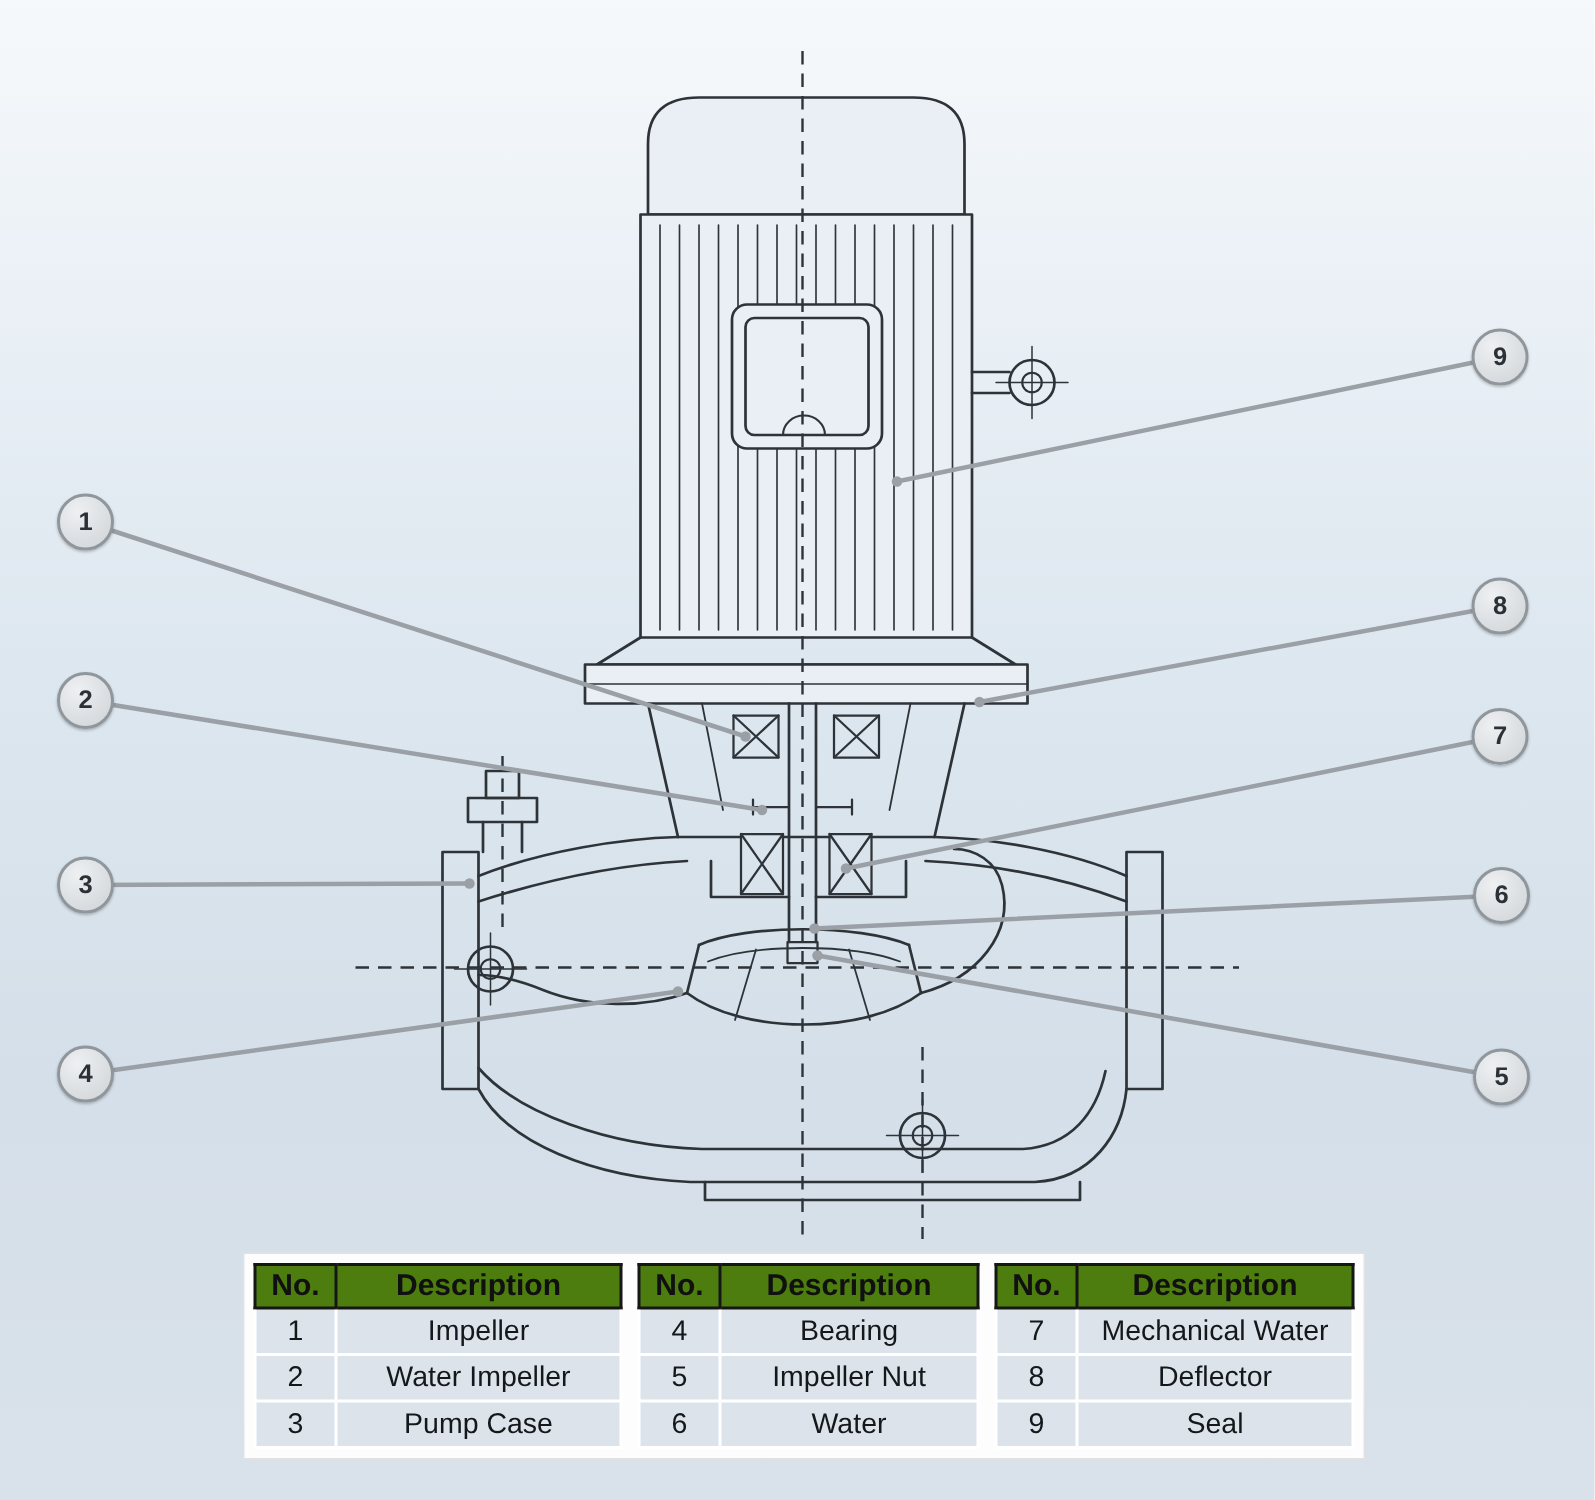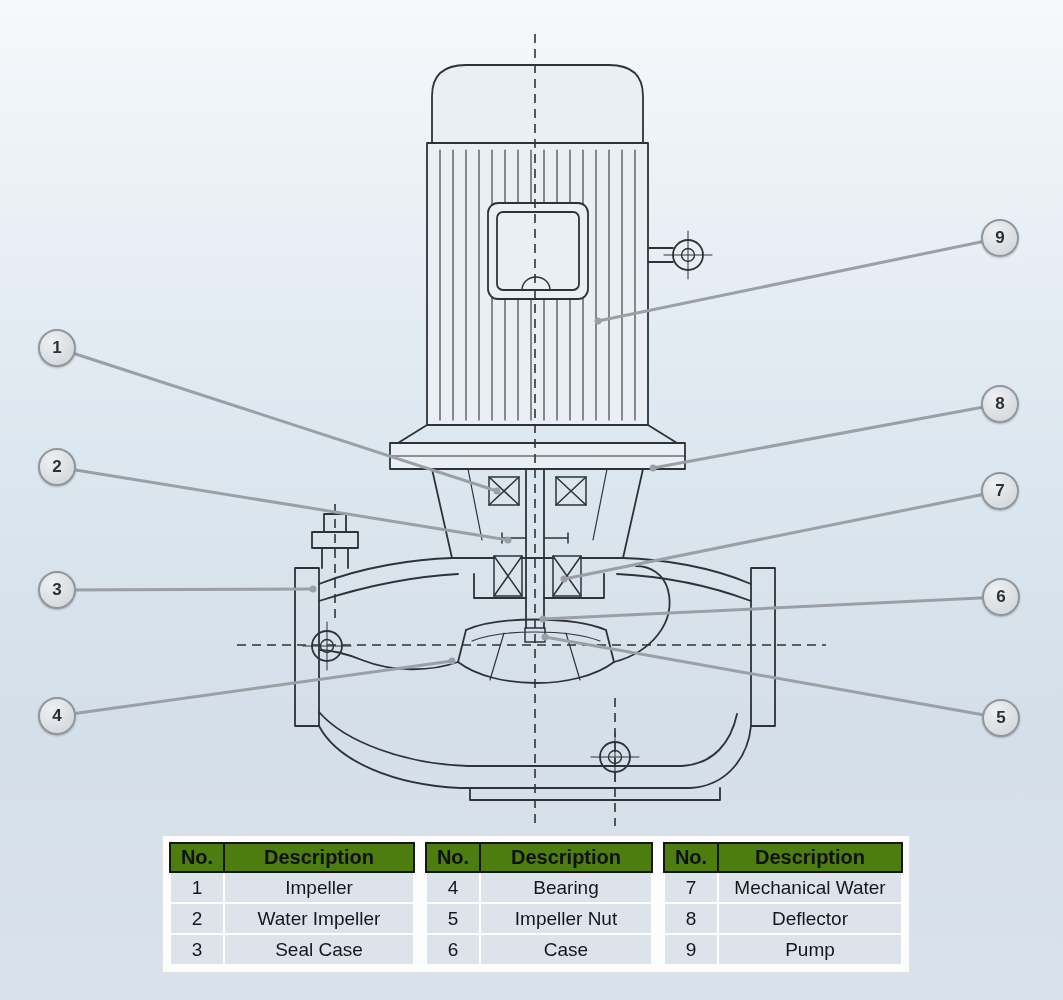--- a/index.html
+++ b/index.html
@@ -227,21 +227,21 @@
         <tr>
           <td>1</td>
           <td>Impeller</td>
         </tr>
         <tr>
           <td>2</td>
           <td>Water Impeller</td>
         </tr>
         <tr>
           <td>3</td>
-          <td>Seal Case</td>
+          <td>Pump Case</td>
         </tr>
       </tbody>
     </table>
 
     <table class="parts t2">
       <colgroup>
           <col class="no">
           <col>
         </colgroup>
       <thead>
@@ -254,21 +254,21 @@
         <tr>
           <td>4</td>
           <td>Bearing</td>
         </tr>
         <tr>
           <td>5</td>
           <td>Impeller Nut</td>
         </tr>
         <tr>
           <td>6</td>
-          <td>Case</td>
+          <td>Water</td>
         </tr>
       </tbody>
     </table>
 
     <table class="parts t3">
       <colgroup>
           <col class="no">
           <col>
         </colgroup>
       <thead>
@@ -281,19 +281,19 @@
         <tr>
           <td>7</td>
           <td>Mechanical Water</td>
         </tr>
         <tr>
           <td>8</td>
           <td>Deflector</td>
         </tr>
         <tr>
           <td>9</td>
-          <td>Pump</td>
+          <td>Seal</td>
         </tr>
       </tbody>
     </table>
 
   </div>
 </div>
 
 </body></html>

